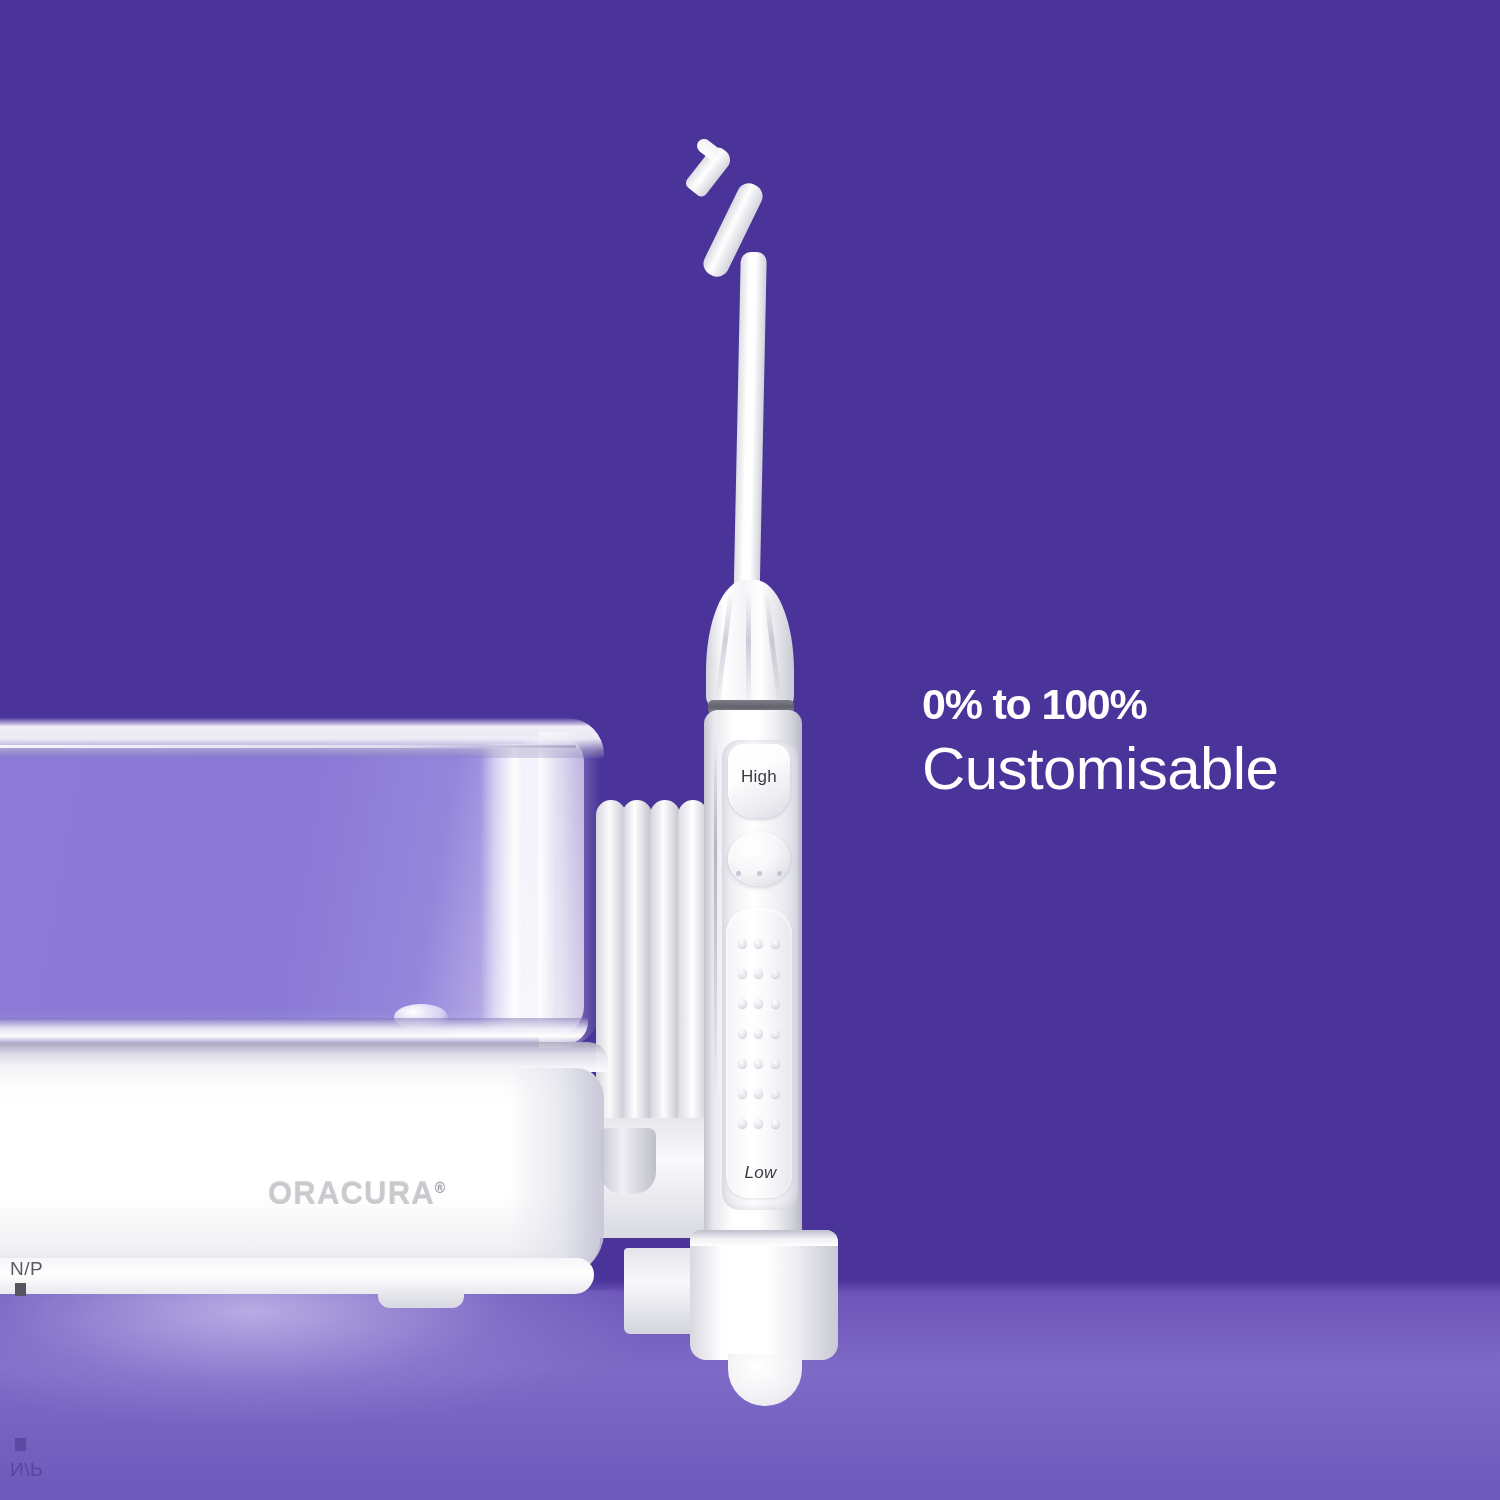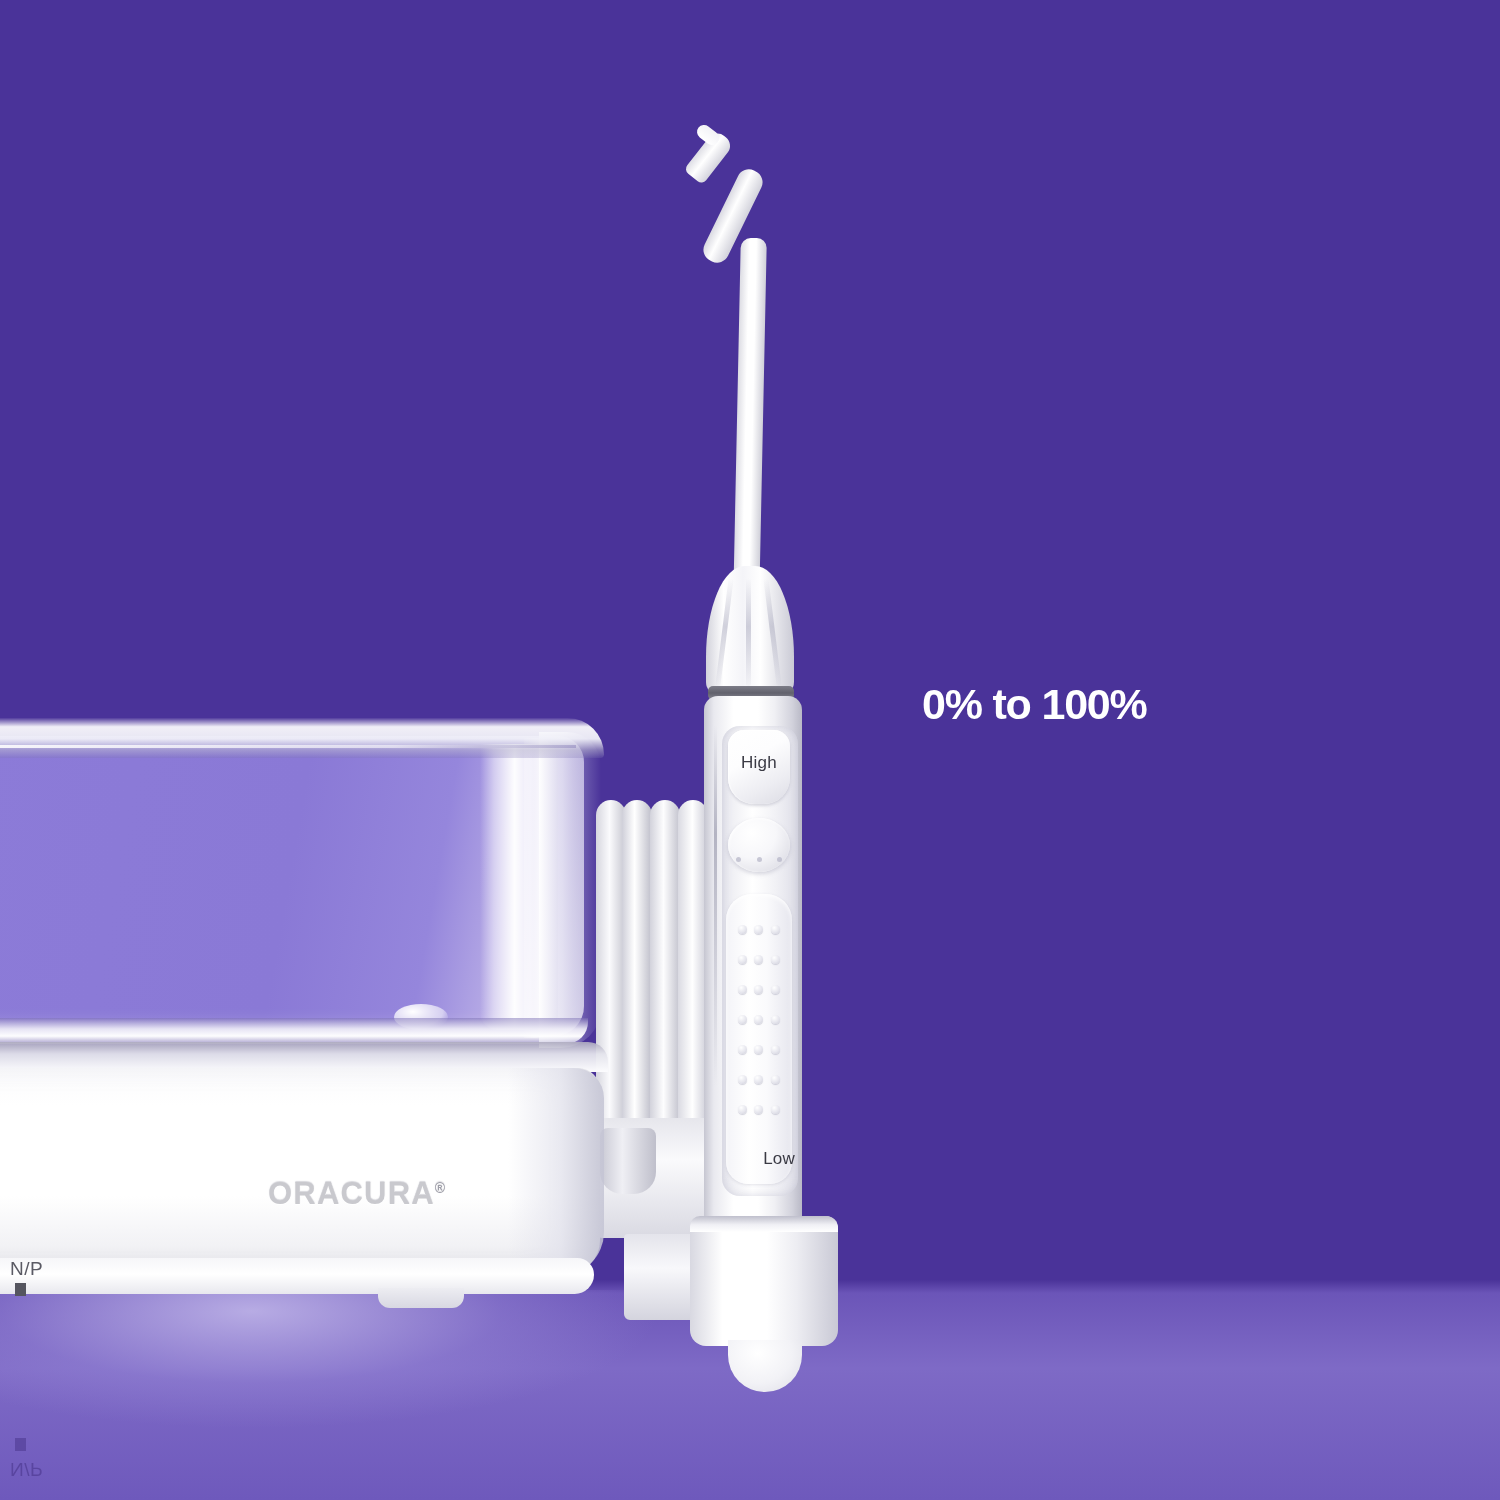--- a/index.html
+++ b/index.html
@@ -152,21 +152,21 @@
     background:linear-gradient(to bottom,#E6E6EC,#FAFAFC 35%,#D9D9E2);
     border-radius:6px 10px 14px 6px;
   }
   .hose-plug{
     position:absolute;left:600px;top:1128px;width:56px;height:66px;
     background:linear-gradient(to right,#C8C8D3,#EFEFF4 40%,#BFBFCB);
     border-radius:8px 8px 22px 22px;
   }
 
   
-  .handle{position:absolute;left:690px;top:126px;width:150px;height:1210px;}
+  .handle{position:absolute;left:690px;top:140px;width:150px;height:1210px;}
 
   
   .nozzle-shaft{
     position:absolute;left:46px;top:112px;width:26px;height:460px;
     background:linear-gradient(to right,#DCDCE3 0%,#FFFFFF 34%,#FFFFFF 60%,#CFCFD8 100%);
     border-radius:10px 10px 2px 2px;
     transform:skewX(-1.2deg);
   }
   
   .nozzle-bend{
@@ -263,22 +263,22 @@
     position:absolute;left:44px;top:788px;width:50px;height:215px;
     display:grid;grid-template-columns:repeat(3,1fr);grid-auto-rows:30px;
     justify-items:center;align-items:center;
   }
   .grip-dots i{
     display:block;width:9px;height:9px;border-radius:50%;
     background:radial-gradient(circle at 35% 30%,#FFFFFF,#E4E4EC 60%,#C8C8D4);
     box-shadow:0 1px 1px rgba(160,160,180,.45);
   }
   .lbl-low{
-    position:absolute;left:36px;top:1023px;width:69px;text-align:right;
-    font-size:17px;color:#3A3A44;letter-spacing:.2px;
+    position:absolute;left:36px;top:1023px;width:69px;text-align:center;
+    font-size:17px;color:#3A3A44;letter-spacing:.2px;font-style:italic;
   }
 
   
   .cradle{
     position:absolute;left:0;top:1090px;width:148px;height:130px;
     background:linear-gradient(to right,#D8D8E1 0%,#FFFFFF 22%,#FFFFFF 52%,#EDEDF2 72%,#C9C9D5 100%);
     border-radius:10px 12px 16px 16px;
   }
   .cradle-rim{
     position:absolute;left:0;top:1090px;width:148px;height:16px;
@@ -300,20 +300,21 @@
 <body>
 
 <div id="stage">
 
   <div class="bg"></div>
   <div class="bg-floor"></div>
   <div class="bg-floorglow"></div>
 
   <div class="copy">
     <div class="l1">0% to 100%</div>
+    <div class="ln">Customisable</div>
   </div>
 
   <div class="tank">
     <div class="tank-body"></div>
     <div class="tank-hi"></div>
     <div class="tank-hi2"></div>
     <div class="tank-edge"></div>
     <div class="tank-rim"></div>
     <div class="tank-rim-line"></div>
     <div class="tank-bubble"></div>

